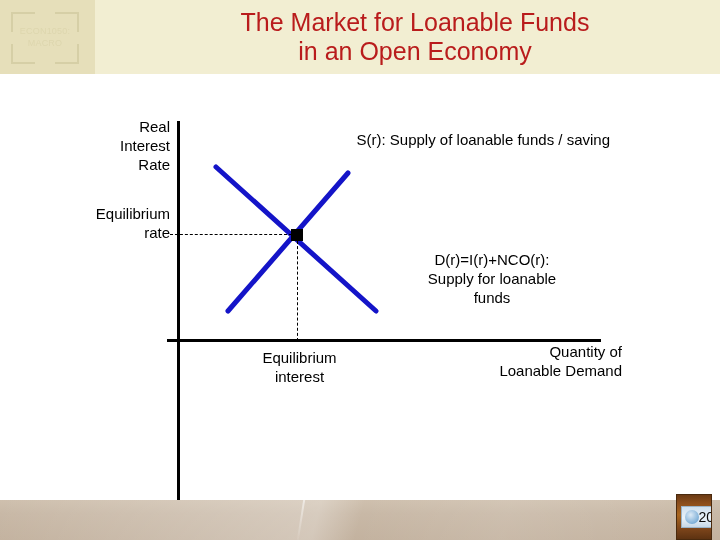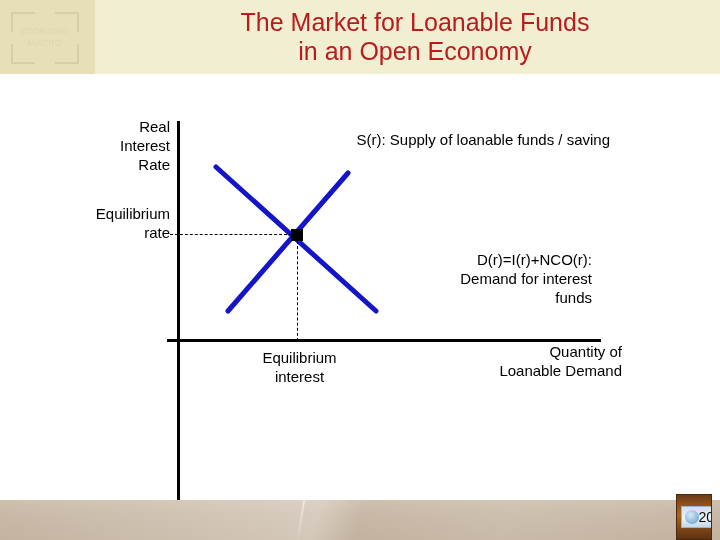--- a/index.html
+++ b/index.html
@@ -133,21 +133,21 @@
     text-align: right;
   }
   #label-supply {
     left: 280px; top: 13px;
     width: 330px;
     text-align: right;
   }
   #label-demand {
     left: 392px; top: 133px;
     width: 200px;
-    text-align: right;
+    text-align: center;
   }
   #label-equilibrium-quantity {
     left: 232px; top: 231px;
     width: 135px;
     text-align: center;
   }
   #label-x-axis {
     left: 452px; top: 225px;
     width: 170px;
     text-align: right;
@@ -254,21 +254,21 @@
 
   <div id="label-equilibrium-rate" class="lbl">
     <div>Equilibrium</div>
     <div>rate</div>
   </div>
 
   <div id="label-supply" class="lbl">S(r): Supply of loanable funds / saving</div>
 
   <div id="label-demand" class="lbl">
     <div>D(r)=I(r)+NCO(r):</div>
-    <div>Demand for interest</div>
+    <div>Supply for loanable</div>
     <div>funds</div>
   </div>
 
   <div id="label-equilibrium-quantity" class="lbl">
     <div>Equilibrium</div>
     <div>interest</div>
   </div>
 
   <div id="label-x-axis" class="lbl">
     <div>Quantity of</div>

